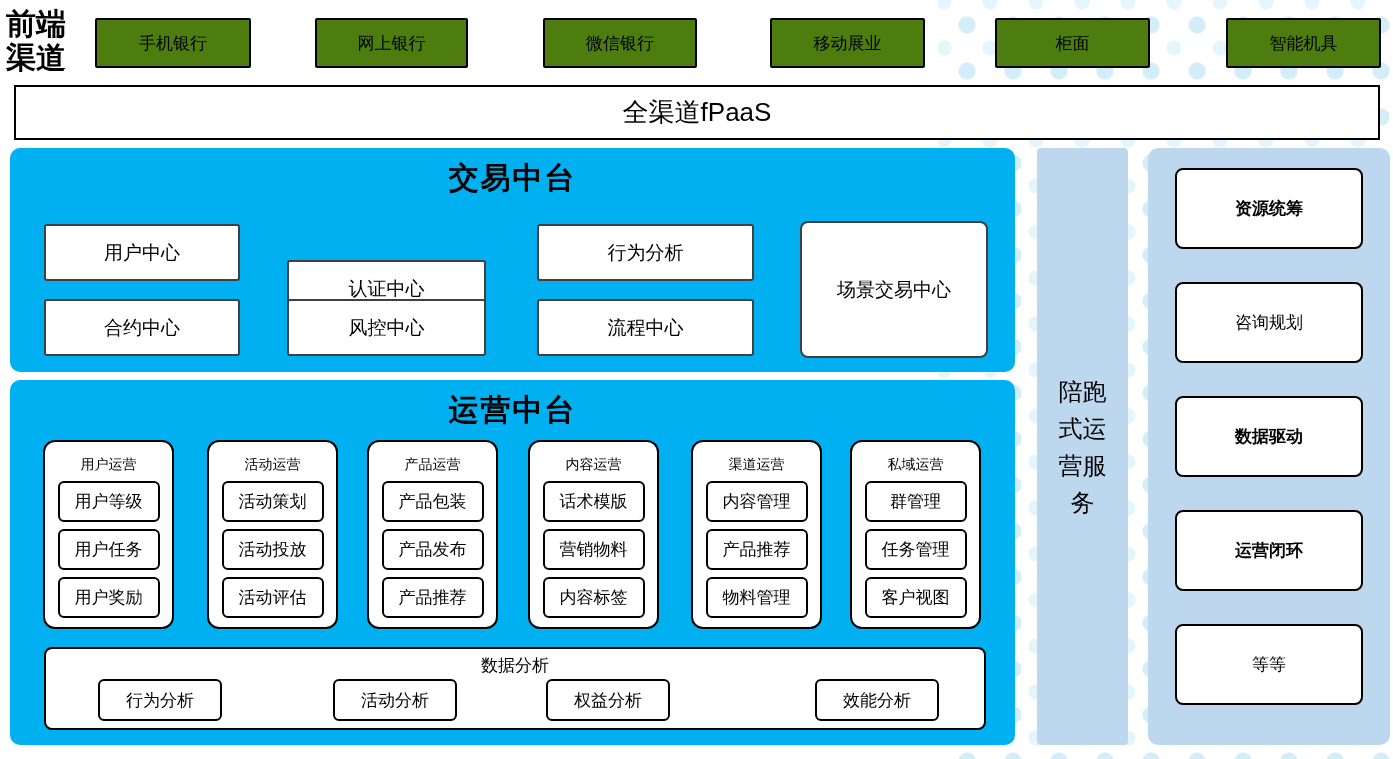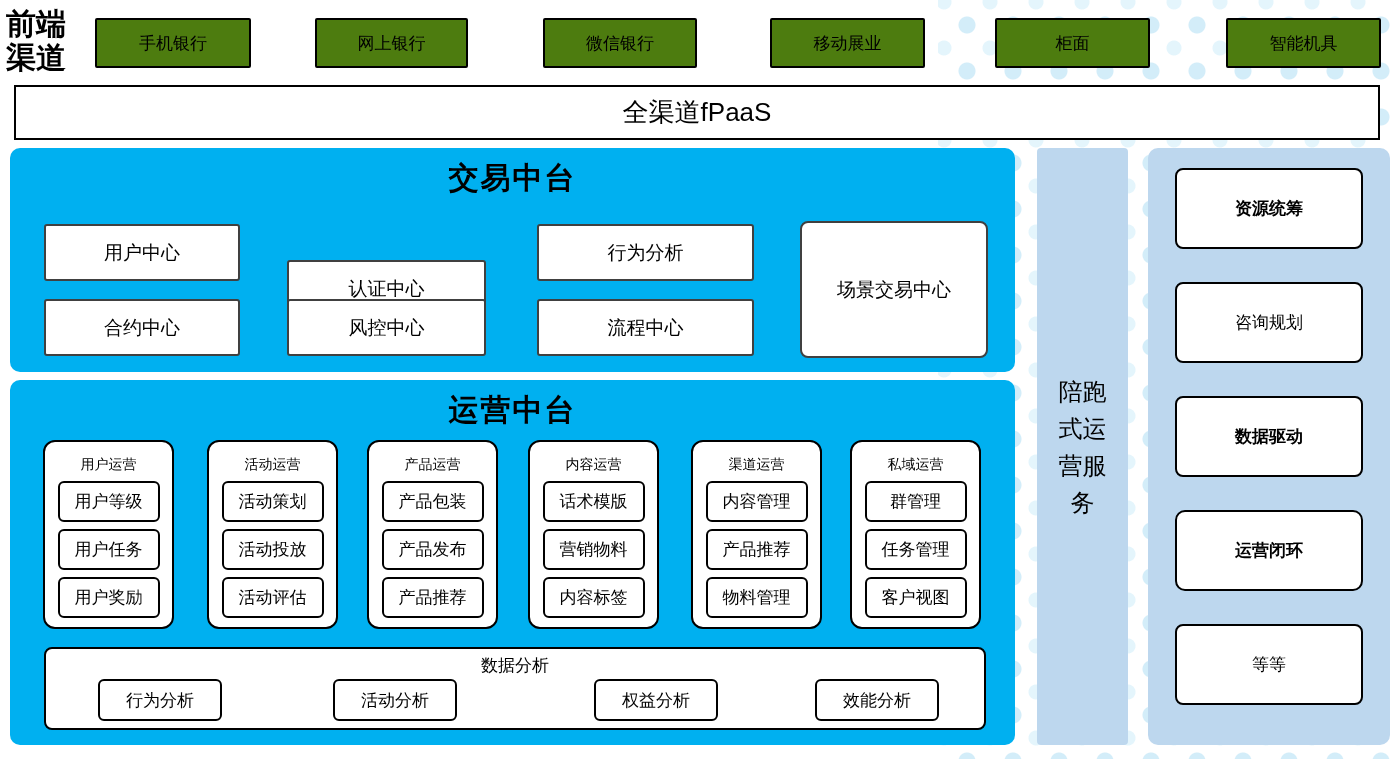--- a/index.html
+++ b/index.html
@@ -85,21 +85,21 @@
   .analysis-box {
     position:absolute; left:34px; top:267px; width:942px; height:83px;
     background:#fff; border:2px solid #000; border-radius:8px;
   }
   .analysis-title { position:absolute; top:5px; width:100%; text-align:center; font-size:17px; }
   .a-box {
     position:absolute; top:30px; height:42px; width:124px;
     background:#fff; border:2px solid #000; border-radius:6px;
     display:flex; align-items:center; justify-content:center; font-size:17px;
   }
-  .a1{left:52px;} .a2{left:287px;} .a3{left:548px;} .a4{left:769px;}
+  .a1{left:52px;} .a2{left:287px;} .a3{left:500px;} .a4{left:769px;}
 
   
   .companion-col {
     position:absolute; left:1037px; top:148px; width:91px; height:597px;
     background:#bdd7ee; border-radius:4px;
     display:flex; align-items:center; justify-content:center;
   }
   .companion-text {
     width:50px; font-size:24px; line-height:37px;
     word-break:break-all; text-align:center;
@@ -199,17 +199,17 @@
   </div>
 
   <div class="companion-col">
     <div class="companion-text">陪跑式运营服务</div>
   </div>
 
   <div class="service-col">
     <div class="service-box" style="font-weight: bold;">资源统筹</div>
     <div class="service-box">咨询规划</div>
     <div class="service-box" style="font-weight: bold;">数据驱动</div>
-    <div class="service-box" style="font-weight: bold; border-radius: 10px;">运营闭环</div>
+    <div class="service-box" style="font-weight: bold;">运营闭环</div>
     <div class="service-box">等等</div>
   </div>
 
 </div>
 
 </body></html>

